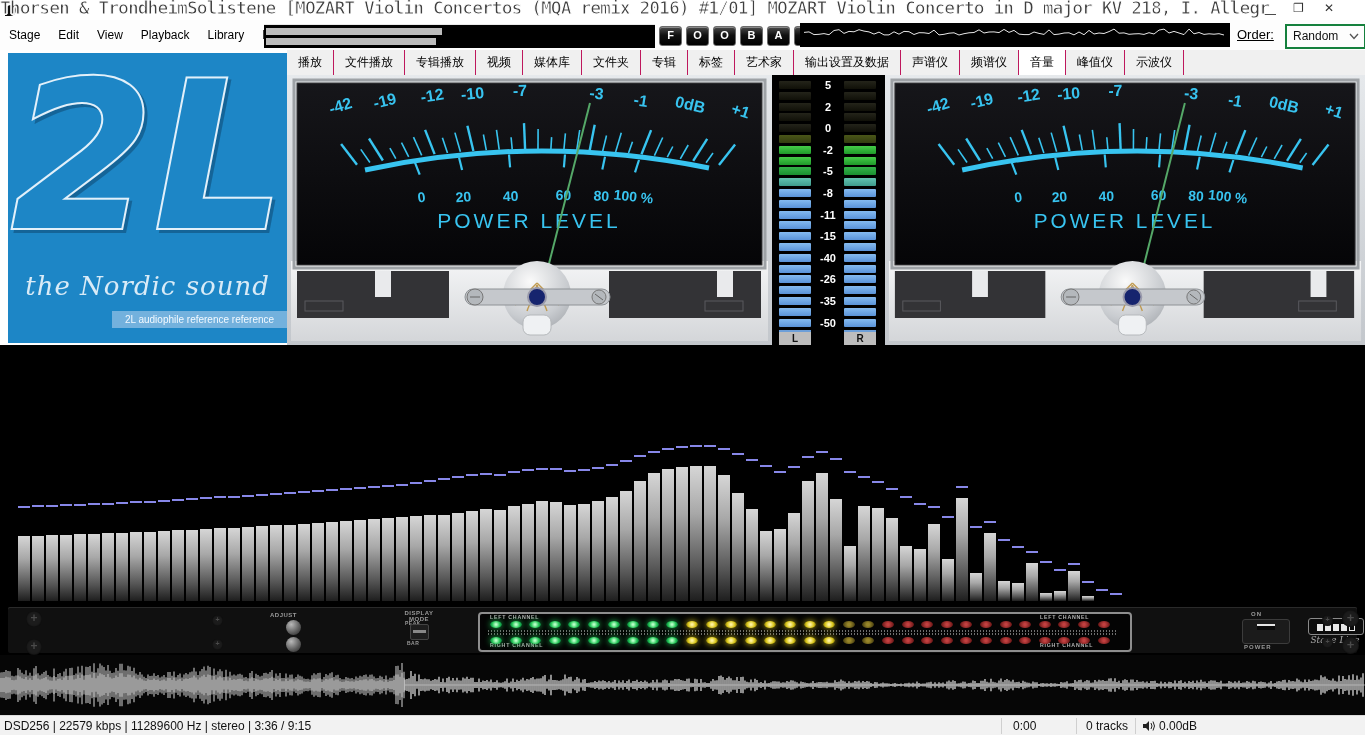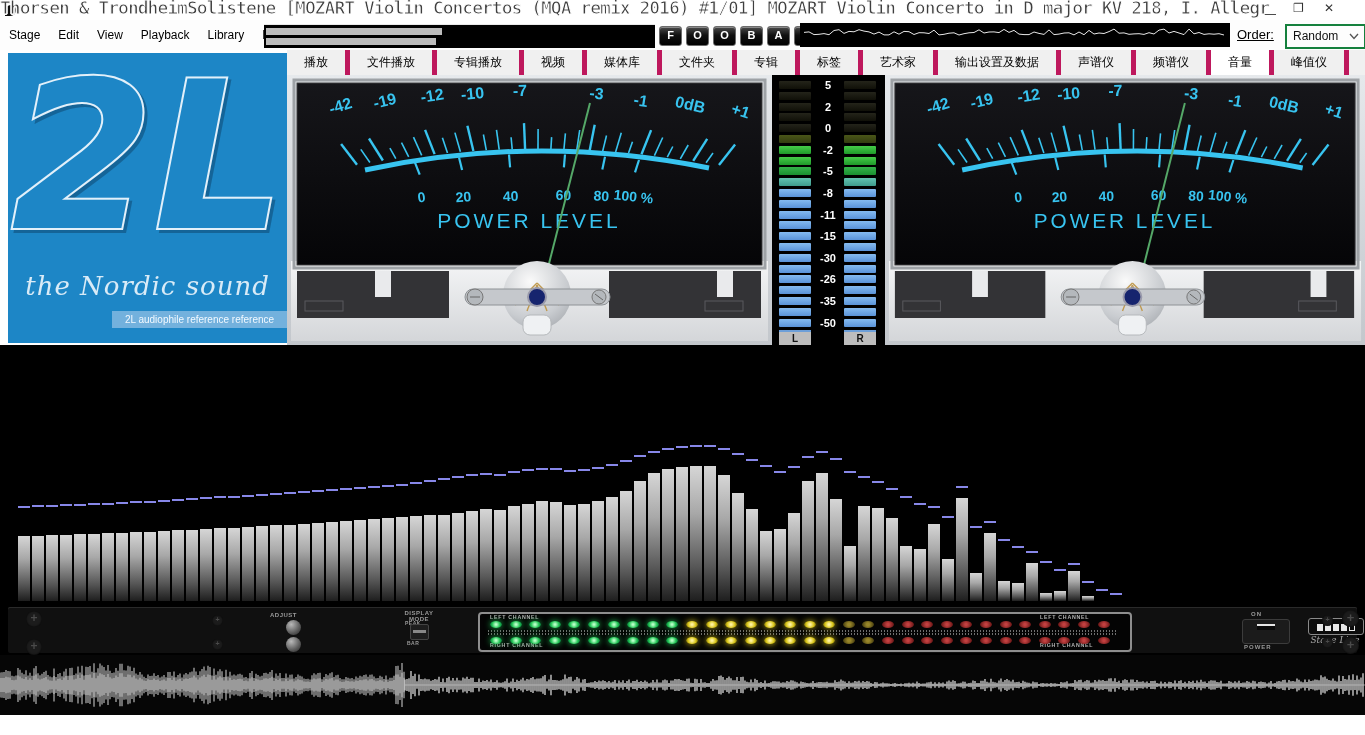--- a/index.html
+++ b/index.html
@@ -21,22 +21,22 @@
   .pbar{position:absolute;left:2px;height:7px;background:#bcbcbc;}
   .fbtn{position:absolute;top:6px;width:21px;height:18px;border:1px solid #6a6a6a;border-radius:3px;
     background:linear-gradient(#4a4a4a,#111 45%,#000);box-shadow:inset 0 1px 0 #888;
     color:#fff;font-weight:bold;font-size:11px;text-align:center;line-height:17px;}
   #seekbar{left:800px;top:3px;width:430px;height:24px;background:#000;}
   #order-label{left:1237px;top:7px;font-size:13px;color:#000;text-decoration:underline;}
   #order-combo{left:1285px;top:4px;width:77px;height:21px;background:#fdfdfd;border:2px solid #15803d;text-align:right;}
   #order-value{position:absolute;left:6px;top:3px;font-size:12px;color:#111;}
   
   #tabbar{left:287px;top:50px;width:1078px;height:25px;background:#f0f0f0;white-space:nowrap;font-size:0;}
-  .tab{display:inline-block;height:25px;line-height:25px;padding:0 17px;font-size:12px;color:#000;
-    border-right:5px solid #be185d;}
+  .tab{display:inline-block;height:25px;line-height:25px;padding:0 11px;font-size:12px;color:#000;
+    border-right:1px solid #be185d;}
   .tab.sel{background:#ffffff;}
   
   #album{left:8px;top:53px;width:279px;height:290px;background:#1d86c6;overflow:hidden;z-index:4;}
   #album-tagline{left:0;top:218px;width:279px;text-align:center;font-style:italic;
     font-size:26px;color:#d9ebf7;letter-spacing:1px;font-family:"DejaVu Serif",serif;}
   #album-caption{left:104px;top:258px;width:175px;height:17px;background:rgba(130,185,224,.85);
     color:#f2f9ff;font-size:10px;line-height:17px;text-align:center;}
   
   #vu-left{left:287px;top:75px;width:485px;height:270px;}
   #vu-right{left:885px;top:75px;width:480px;height:270px;}
@@ -388,21 +388,21 @@
       <div class="seg blue" style="left: 7px; top: 243.6px;"></div>
       <div class="seg blue" style="left: 72px; top: 243.6px;"></div>
       <div class="ledlabel" style="left: 41px; top: 4px;">5</div>
       <div class="ledlabel" style="left: 41px; top: 25.6px;">2</div>
       <div class="ledlabel" style="left: 41px; top: 47.2px;">0</div>
       <div class="ledlabel" style="left: 41px; top: 68.8px;">-2</div>
       <div class="ledlabel" style="left: 41px; top: 90.4px;">-5</div>
       <div class="ledlabel" style="left: 41px; top: 112px;">-8</div>
       <div class="ledlabel" style="left: 41px; top: 133.6px;">-11</div>
       <div class="ledlabel" style="left: 41px; top: 155.2px;">-15</div>
-      <div class="ledlabel" style="left: 41px; top: 176.8px;">-30</div>
+      <div class="ledlabel" style="left: 41px; top: 176.8px;">-40</div>
       <div class="ledlabel" style="left: 41px; top: 198.4px;">-26</div>
       <div class="ledlabel" style="left: 41px; top: 220px;">-35</div>
       <div class="ledlabel" style="left: 41px; top: 241.6px;">-50</div>
       <div class="chbadge" style="left: 7px; top: 255.4px;">L</div>
       <div class="chbadge" style="left: 72px; top: 255.4px;">R</div>
     </div>
 
   <div id="spectrum" class="abs"><svg width="1365" height="260" viewBox="0 0 1365 260">
         <defs>
           <linearGradient id="barg" x1="0" y1="0" x2="0" y2="1">
@@ -675,14 +675,27 @@
       </div>
   </div>
 
   <div id="waveform" class="abs"><svg width="1365" height="60" viewBox="0 0 1365 60">
         <line x1="0" y1="30" x2="1365" y2="30" stroke="#8a8a8a" stroke-width="1"></line>
         <path d="M0 17.4V42.6M2 17.2V42.8M4 17.0V43.0M6 15.0V45.0M8 15.9V44.1M10 16.2V43.8M12 20.8V39.2M14 21.3V38.7M16 20.6V39.4M18 12.9V47.1M20 14.7V45.3M22 17.7V42.3M24 19.2V40.8M26 15.2V44.8M28 20.6V39.4M30 17.8V42.2M32 20.7V39.3M34 13.3V46.7M36 10.9V49.1M38 18.3V41.7M40 20.3V39.7M42 18.8V41.2M44 17.1V42.9M46 15.7V44.3M48 20.0V40.0M50 21.6V38.4M52 22.2V37.8M54 13.5V46.5M56 21.9V38.1M58 18.9V41.1M60 18.1V41.9M62 21.2V38.8M64 16.5V43.5M66 13.7V46.3M68 20.7V39.3M70 13.0V47.0M72 12.7V47.3M74 20.1V39.9M76 18.6V41.4M78 11.4V48.6M80 17.4V42.6M82 10.8V49.2M84 20.4V39.6M86 11.7V48.3M88 12.1V47.9M90 11.0V49.0M92 16.8V43.2M94 8.2V51.8M96 17.6V42.4M98 13.3V46.7M100 8.5V51.5M102 10.4V49.6M104 12.0V48.0M106 15.4V44.6M108 9.9V50.1M110 15.8V44.2M112 18.1V41.9M114 17.4V42.6M116 12.9V47.1M118 15.7V44.3M120 8.8V51.2M122 8.8V51.2M124 15.2V44.8M126 15.6V44.4M128 10.8V49.2M130 11.4V48.6M132 15.9V44.1M134 12.7V47.3M136 18.4V41.6M138 19.8V40.2M140 16.9V43.1M142 19.5V40.5M144 21.7V38.3M146 23.0V37.0M148 19.6V40.4M150 21.0V39.0M152 20.8V39.2M154 18.3V41.7M156 21.0V39.0M158 20.1V39.9M160 22.6V37.4M162 21.4V38.6M164 20.0V40.0M166 22.2V37.8M168 17.0V43.0M170 17.1V42.9M172 20.7V39.3M174 16.6V43.4M176 22.2V37.8M178 19.9V40.1M180 18.5V41.5M182 22.6V37.4M184 19.5V40.5M186 18.0V42.0M188 19.3V40.7M190 17.3V42.7M192 16.5V43.5M194 12.8V47.2M196 16.4V43.6M198 19.9V40.1M200 16.2V43.8M202 13.9V46.1M204 11.5V48.5M206 15.6V44.4M208 10.8V49.2M210 12.1V47.9M212 20.4V39.6M214 13.4V46.6M216 19.7V40.3M218 16.2V43.8M220 14.2V45.8M222 16.2V43.8M224 21.9V38.1M226 14.8V45.2M228 21.6V38.4M230 16.7V43.3M232 20.6V39.4M234 19.6V40.4M236 20.4V39.6M238 19.3V40.7M240 18.8V41.2M242 19.7V40.3M244 22.6V37.4M246 22.1V37.9M248 23.3V36.7M250 18.1V41.9M252 16.0V44.0M254 23.0V37.0M256 18.8V41.2M258 20.0V40.0M260 21.5V38.5M262 20.8V39.2M264 18.0V42.0M266 17.7V42.3M268 18.7V41.3M270 17.0V43.0M272 15.0V45.0M274 22.8V37.2M276 18.5V41.5M278 20.7V39.3M280 18.0V42.0M282 23.0V37.0M284 23.1V36.9M286 18.5V41.5M288 22.6V37.4M290 19.8V40.2M292 19.4V40.6M294 23.5V36.5M296 22.0V38.0M298 19.5V40.5M300 20.8V39.2M302 21.5V38.5M304 23.4V36.6M306 24.0V36.0M308 23.7V36.3M310 24.4V35.6M312 20.2V39.8M314 18.2V41.8M316 19.5V40.5M318 18.1V41.9M320 17.8V42.2M322 24.3V35.7M324 21.9V38.1M326 19.0V41.0M328 20.2V39.8M330 18.2V41.8M332 17.3V42.7M334 22.0V38.0M336 20.2V39.8M338 19.8V40.2M340 23.1V36.9M342 24.3V35.7M344 24.2V35.8M346 22.0V38.0M348 22.8V37.2M350 23.5V36.5M352 23.1V36.9M354 24.2V35.8M356 21.6V38.4M358 22.8V37.2M360 20.8V39.2M362 21.5V38.5M364 19.9V40.1M366 19.6V40.4M368 21.8V38.2M370 19.7V40.3M372 19.4V40.6M374 21.5V38.5M376 23.2V36.8M378 22.9V37.1M380 20.7V39.3M382 21.7V38.3M384 24.0V36.0M386 20.6V39.4M388 24.5V35.5M390 22.7V37.3M392 22.7V37.3M394 20.7V39.3M396 11.0V49.0M398 10.7V49.3M400 14.9V45.1M402 7.9V52.1M404 16.8V43.2" stroke="#6e6e6e" stroke-width="2" fill="none"></path>
         <path d="M0 23.1V36.9M2 23.0V37.0M4 22.9V37.1M6 21.7V38.3M8 22.3V37.7M10 22.4V37.6M12 24.9V35.1M14 25.2V34.8M16 24.8V35.2M18 20.6V39.4M20 21.6V38.4M22 23.3V36.7M24 24.1V35.9M26 21.9V38.1M28 24.8V35.2M30 23.3V36.7M32 24.9V35.1M34 20.8V39.2M36 19.5V40.5M38 23.6V36.4M40 24.6V35.4M42 23.8V36.2M44 22.9V37.1M46 22.1V37.9M48 24.5V35.5M50 25.4V34.6M52 25.7V34.3M54 21.0V39.0M56 25.6V34.4M58 23.9V36.1M60 23.5V36.5M62 25.1V34.9M64 22.6V37.4M66 21.0V39.0M68 24.9V35.1M70 20.7V39.3M72 20.5V39.5M74 24.5V35.5M76 23.7V36.3M78 19.8V40.2M80 23.1V36.9M82 19.4V40.6M84 24.7V35.3M86 19.9V40.1M88 20.1V39.9M90 19.6V40.4M92 22.7V37.3M94 18.0V42.0M96 23.2V36.8M98 20.8V39.2M100 18.2V41.8M102 19.2V40.8M104 20.1V39.9M106 22.0V38.0M108 19.0V41.0M110 22.2V37.8M112 23.4V36.6M114 23.1V36.9M116 20.6V39.4M118 22.1V37.9M120 18.3V41.7M122 18.3V41.7M124 21.8V38.2M126 22.1V37.9M128 19.4V40.6M130 19.8V40.2M132 22.2V37.8M134 20.5V39.5M136 23.6V36.4M138 24.4V35.6M140 22.8V37.2M142 24.2V35.8M144 25.4V34.6M146 26.1V33.9M148 24.3V35.7M150 25.0V35.0M152 25.0V35.0M154 23.6V36.4M156 25.0V35.0M158 24.6V35.4M160 25.9V34.1M162 25.3V34.7M164 24.5V35.5M166 25.7V34.3M168 22.9V37.1M170 22.9V37.1M172 24.9V35.1M174 22.6V37.4M176 25.7V34.3M178 24.4V35.6M180 23.7V36.3M182 26.0V34.0M184 24.2V35.8M186 23.4V36.6M188 24.1V35.9M190 23.0V37.0M192 22.6V37.4M194 20.6V39.4M196 22.5V37.5M198 24.4V35.6M200 22.4V37.6M202 21.2V38.8M204 19.8V40.2M206 22.1V37.9M208 19.5V40.5M210 20.1V39.9M212 24.7V35.3M214 20.9V39.1M216 24.4V35.6M218 22.4V37.6M220 21.3V38.7M222 22.4V37.6M224 25.5V34.5M226 21.7V38.3M228 25.4V34.6M230 22.7V37.3M232 24.9V35.1M234 24.3V35.7M236 24.7V35.3M238 24.1V35.9M240 23.8V36.2M242 24.3V35.7M244 25.9V34.1M246 25.6V34.4M248 26.3V33.7M250 23.5V36.5M252 22.3V37.7M254 26.1V33.9M256 23.8V36.2M258 24.5V35.5M260 25.3V34.7M262 24.9V35.1M264 23.4V36.6M266 23.2V36.8M268 23.8V36.2M270 22.9V37.1M272 21.7V38.3M274 26.1V33.9M276 23.7V36.3M278 24.9V35.1M280 23.4V36.6M282 26.2V33.8M284 26.2V33.8M286 23.7V36.3M288 25.9V34.1M290 24.4V35.6M292 24.2V35.8M294 26.4V33.6M296 25.6V34.4M298 24.2V35.8M300 24.9V35.1M302 25.3V34.7M304 26.4V33.6M306 26.7V33.3M308 26.5V33.5M310 26.9V33.1M312 24.6V35.4M314 23.5V36.5M316 24.2V35.8M318 23.4V36.6M320 23.3V36.7M322 26.9V33.1M324 25.6V34.4M326 23.9V36.1M328 24.6V35.4M330 23.5V36.5M332 23.0V37.0M334 25.6V34.4M336 24.6V35.4M338 24.4V35.6M340 26.2V33.8M342 26.9V33.1M344 26.8V33.2M346 25.6V34.4M348 26.1V33.9M350 26.4V33.6M352 26.2V33.8M354 26.8V33.2M356 25.4V34.6M358 26.0V34.0M360 25.0V35.0M362 25.3V34.7M364 24.4V35.6M366 24.3V35.7M368 25.5V34.5M370 24.3V35.7M372 24.1V35.9M374 25.3V34.7M376 26.3V33.7M378 26.1V33.9M380 24.9V35.1M382 25.4V34.6M384 26.7V33.3M386 24.8V35.2M388 27.0V33.0M390 26.0V34.0M392 26.0V34.0M394 24.9V35.1M396 19.6V40.4M398 19.4V40.6M400 21.7V38.3M402 17.8V42.2M404 22.7V37.3" stroke="#9a9a9a" stroke-width="2" fill="none"></path>
         <path d="M405 24.6V35.4M407 23.9V36.1M409 23.3V36.7M411 16.0V44.0M413 21.0V39.0M415 18.8V41.2M417 26.2V33.8M419 19.4V40.6M421 24.0V36.0M423 24.2V35.8M425 23.4V36.6M427 24.3V35.7M429 24.2V35.8M431 25.7V34.3M433 25.0V35.0M435 24.1V35.9M437 24.4V35.6M439 21.8V38.2M441 27.0V33.0M443 23.5V36.5M445 27.2V32.8M447 23.0V37.0M449 21.7V38.3M451 25.5V34.5M453 23.1V36.9M455 25.4V34.6M457 22.7V37.3M459 25.2V34.8M461 25.5V34.5M463 22.4V37.6M465 23.6V36.4M467 21.7V38.3M469 23.9V36.1M471 22.8V37.2M473 22.8V37.2M475 27.0V33.0M477 27.0V33.0M479 23.5V36.5M481 27.0V33.0M483 25.5V34.5M485 26.0V34.0M487 25.1V34.9M489 26.6V33.4M491 24.4V35.6M493 27.3V32.7M495 26.9V33.1M497 25.3V34.7M499 27.5V32.5M501 27.8V32.2M503 27.2V32.8M505 26.2V33.8M507 23.5V36.5M509 27.7V32.3M511 26.5V33.5M513 23.4V36.6M515 27.1V32.9M517 24.8V35.2M519 26.1V33.9M521 24.4V35.6M523 22.8V37.2M525 25.4V34.6M527 23.9V36.1M529 24.5V35.5M531 22.9V37.1M533 22.1V37.9M535 24.3V35.7M537 23.4V36.6M539 23.5V36.5M541 23.2V36.8M543 21.2V38.8M545 20.0V40.0M547 26.3V33.7M549 24.6V35.4M551 19.7V40.3M553 25.0V35.0M555 25.1V34.9M557 25.2V34.8M559 25.8V34.2M561 25.2V34.8M563 24.3V35.7M565 19.4V40.6M567 23.4V36.6M569 21.9V38.1M571 21.7V38.3M573 26.3V33.7M575 24.7V35.3M577 22.1V37.9M579 23.6V36.4M581 27.5V32.5M583 24.6V35.4M585 24.0V36.0M587 28.0V32.0M589 27.8V32.2M591 27.3V32.7M593 27.3V32.7M595 26.1V33.9M597 27.1V32.9M599 25.5V34.5M601 26.3V33.7M603 25.2V34.8M605 26.1V33.9M607 27.3V32.7M609 25.9V34.1M611 27.5V32.5M613 26.7V33.3M615 25.1V34.9M617 28.2V31.8M619 25.4V34.6M621 27.2V32.8M623 25.3V34.7M625 28.1V31.9M627 26.1V33.9M629 24.4V35.6M631 27.7V32.3M633 25.9V34.1M635 26.1V33.9M637 24.7V35.3M639 27.0V33.0M641 26.1V33.9M643 27.1V32.9M645 25.6V34.4M647 26.8V33.2M649 28.3V31.7M651 27.4V32.6M653 25.0V35.0M655 27.2V32.8M657 24.6V35.4M659 27.4V32.6M661 27.4V32.6M663 25.2V34.8M665 24.4V35.6M667 25.3V34.7M669 28.1V31.9M671 25.6V34.4M673 25.6V34.4M675 23.9V36.1M677 24.2V35.8M679 24.1V35.9M681 25.1V34.9M683 25.5V34.5M685 25.9V34.1M687 23.8V36.2M689 23.6V36.4M691 27.7V32.3M693 27.9V32.1M695 23.7V36.3M697 24.2V35.8M699 27.9V32.1M701 24.0V36.0M703 27.5V32.5M705 27.3V32.7M707 28.0V32.0M709 28.1V31.9M711 26.2V33.8M713 24.0V36.0M715 25.5V34.5M717 25.2V34.8M719 21.1V38.9M721 20.6V39.4M723 22.0V38.0M725 24.8V35.2M727 22.9V37.1M729 21.4V38.6M731 23.3V36.7M733 25.2V34.8M735 25.3V34.7M737 22.0V38.0M739 26.1V33.9M741 21.9V38.1M743 21.8V38.2M745 25.4V34.6M747 26.7V33.3M749 27.3V32.7M751 24.4V35.6M753 27.2V32.8M755 23.7V36.3M757 25.1V34.9M759 27.8V32.2M761 26.9V33.1M763 27.9V32.1M765 25.5V34.5M767 28.3V31.7M769 28.1V31.9M771 27.3V32.7M773 26.3V33.7M775 26.3V33.7M777 26.4V33.6M779 26.4V33.6M781 27.8V32.2M783 27.3V32.7M785 27.5V32.5M787 26.0V34.0M789 26.7V33.3M791 25.2V34.8M793 25.4V34.6M795 26.4V33.6M797 27.3V32.7M799 28.4V31.6M801 26.5V33.5M803 27.0V33.0M805 27.4V32.6M807 27.9V32.1M809 28.3V31.7M811 27.7V32.3M813 25.9V34.1M815 28.1V31.9M817 27.6V32.4M819 26.9V33.1M821 26.9V33.1M823 27.2V32.8M825 27.3V32.7M827 26.7V33.3M829 27.8V32.2M831 27.7V32.3M833 27.8V32.2M835 25.2V34.8M837 27.0V33.0M839 26.5V33.5M841 24.6V35.4M843 25.7V34.3M845 26.4V33.6M847 28.1V31.9M849 26.2V33.8M851 27.8V32.2M853 27.6V32.4M855 26.1V33.9M857 26.6V33.4M859 25.7V34.3M861 27.4V32.6M863 26.1V33.9M865 26.9V33.1M867 25.9V34.1M869 26.5V33.5M871 28.0V32.0M873 28.8V31.2M875 27.0V33.0M877 27.3V32.7M879 28.7V31.3M881 28.3V31.7M883 27.4V32.6M885 28.3V31.7M887 28.3V31.7M889 28.6V31.4M891 28.9V31.1M893 28.6V31.4M895 28.0V32.0M897 28.7V31.3M899 28.9V31.1M901 28.5V31.5M903 29.3V30.7M905 28.3V31.7M907 28.2V31.8M909 27.8V32.2M911 28.6V31.4M913 27.8V32.2M915 28.6V31.4M917 26.6V33.4M919 28.1V31.9M921 28.8V31.2M923 28.5V31.5M925 28.4V31.6M927 27.5V32.5M929 27.2V32.8M931 26.8V33.2M933 28.7V31.3M935 27.2V32.8M937 28.8V31.2M939 27.3V32.7M941 28.3V31.7M943 27.5V32.5M945 28.7V31.3M947 26.5V33.5M949 25.6V34.4M951 26.8V33.2M953 25.2V34.8M955 26.1V33.9M957 28.6V31.4M959 28.2V31.8M961 27.8V32.2M963 26.6V33.4M965 26.7V33.3M967 28.5V31.5M969 28.1V31.9M971 27.8V32.2M973 25.4V34.6M975 26.0V34.0M977 28.1V31.9M979 27.9V32.1M981 25.8V34.2M983 25.7V34.3M985 24.0V36.0M987 26.7V33.3M989 27.4V32.6M991 23.8V36.2M993 26.8V33.2M995 27.2V32.8M997 27.7V32.3M999 25.5V34.5M1001 23.5V36.5M1003 26.7V33.3M1005 25.1V34.9M1007 24.1V35.9M1009 25.2V34.8M1011 26.6V33.4M1013 24.8V35.2M1015 27.2V32.8M1017 26.9V33.1M1019 26.8V33.2M1021 28.0V32.0M1023 25.8V34.2M1025 26.8V33.2M1027 27.5V32.5M1029 27.8V32.2M1031 28.4V31.6M1033 26.6V33.4M1035 27.3V32.7M1037 27.2V32.8M1039 28.9V31.1M1041 28.3V31.7M1043 27.9V32.1M1045 28.5V31.5M1047 28.3V31.7M1049 28.7V31.3M1051 28.1V31.9M1053 28.5V31.5M1055 28.2V31.8M1057 28.8V31.2M1059 29.0V31.0M1061 27.0V33.0M1063 27.6V32.4M1065 27.3V32.7M1067 26.2V33.8M1069 28.4V31.6M1071 28.2V31.8M1073 28.1V31.9M1075 25.0V35.0M1077 26.6V33.4M1079 24.9V35.1M1081 24.8V35.2M1083 27.2V32.8M1085 26.3V33.7M1087 25.1V34.9M1089 25.4V34.6M1091 27.7V32.3M1093 27.6V32.4M1095 25.0V35.0M1097 26.5V33.5M1099 24.8V35.2M1101 25.6V34.4M1103 25.1V34.9M1105 26.1V33.9M1107 25.8V34.2M1109 23.4V36.6M1111 23.3V36.7M1113 26.2V33.8M1115 23.3V36.7M1117 27.1V32.9M1119 25.7V34.3M1121 27.9V32.1M1123 25.3V34.7M1125 24.3V35.7M1127 25.0V35.0M1129 27.6V32.4M1131 24.5V35.5M1133 24.5V35.5M1135 27.0V33.0M1137 25.0V35.0M1139 26.8V33.2M1141 26.7V33.3M1143 26.2V33.8M1145 27.6V32.4M1147 26.4V33.6M1149 28.1V31.9M1151 25.9V34.1M1153 26.1V33.9M1155 25.8V34.2M1157 28.1V31.9M1159 28.5V31.5M1161 26.4V33.6M1163 28.5V31.5M1165 26.9V33.1M1167 28.4V31.6M1169 26.8V33.2M1171 27.0V33.0M1173 28.2V31.8M1175 25.6V34.4M1177 28.2V31.8M1179 26.0V34.0M1181 25.2V34.8M1183 28.1V31.9M1185 26.7V33.3M1187 28.3V31.7M1189 25.9V34.1M1191 27.0V33.0M1193 25.7V34.3M1195 27.9V32.1M1197 25.6V34.4M1199 27.3V32.7M1201 24.8V35.2M1203 26.7V33.3M1205 26.4V33.6M1207 28.1V31.9M1209 26.2V33.8M1211 25.3V34.7M1213 25.6V34.4M1215 25.4V34.6M1217 27.0V33.0M1219 27.3V32.7M1221 25.8V34.2M1223 28.4V31.6M1225 28.5V31.5M1227 28.3V31.7M1229 26.0V34.0M1231 26.7V33.3M1233 27.7V32.3M1235 26.2V33.8M1237 27.6V32.4M1239 25.8V34.2M1241 28.0V32.0M1243 27.4V32.6M1245 27.5V32.5M1247 26.0V34.0M1249 26.7V33.3M1251 27.7V32.3M1253 25.8V34.2M1255 26.3V33.7M1257 28.4V31.6M1259 27.1V32.9M1261 26.6V33.4M1263 27.0V33.0M1265 27.3V32.7M1267 28.4V31.6M1269 27.4V32.6M1271 25.9V34.1M1273 28.5V31.5M1275 27.9V32.1M1277 26.6V33.4M1279 25.9V34.1M1281 26.5V33.5M1283 24.9V35.1M1285 24.7V35.3M1287 27.6V32.4M1289 25.0V35.0M1291 26.2V33.8M1293 26.1V33.9M1295 26.6V33.4M1297 23.5V36.5M1299 24.7V35.3M1301 26.5V33.5M1303 27.3V32.7M1305 24.5V35.5M1307 27.0V33.0M1309 24.6V35.4M1311 25.9V34.1M1313 25.5V34.5M1315 24.5V35.5M1317 24.8V35.2M1319 25.3V34.7M1321 20.2V39.8M1323 22.3V37.7M1325 21.4V38.6M1327 23.8V36.2M1329 24.9V35.1M1331 25.5V34.5M1333 23.4V36.6M1335 25.7V34.3M1337 26.6V33.4M1339 20.5V39.5M1341 26.1V33.9M1343 21.0V39.0M1345 24.1V35.9M1347 24.6V35.4M1349 20.3V39.7M1351 24.7V35.3M1353 19.3V40.7M1355 24.9V35.1M1357 20.6V39.4M1359 24.5V35.5M1361 22.5V37.5M1363 18.2V41.8" stroke="#c9c9c9" stroke-width="1.4" fill="none"></path>
       </svg></div>
 
+  <div id="statusbar" class="abs">
+    <div class="sb-text" style="left:4px">DSD256 | 22579 kbps | 11289600 Hz | stereo | 3:36 / 9:15</div>
+    <div class="sb-sep" style="left:1001px"></div>
+    <div class="sb-text" style="left:1013px">0:00</div>
+    <div class="sb-sep" style="left:1076px"></div>
+    <div class="sb-text" style="left:1086px">0 tracks</div>
+    <div class="sb-sep" style="left:1135px"></div>
+    <svg class="abs" style="left:1142px;top:4px" width="14" height="12" viewBox="0 0 14 12">
+      <polygon points="1,4 4,4 7,1 7,11 4,8 1,8" fill="#222"></polygon>
+      <path d="M9 3 Q11 6 9 9 M11 1.5 Q14 6 11 10.5" fill="none" stroke="#222" stroke-width="1"></path>
+    </svg>
+    <div class="sb-text" style="left:1159px">0.00dB</div>
+  </div>
 
 </div>
 
 </body></html>

